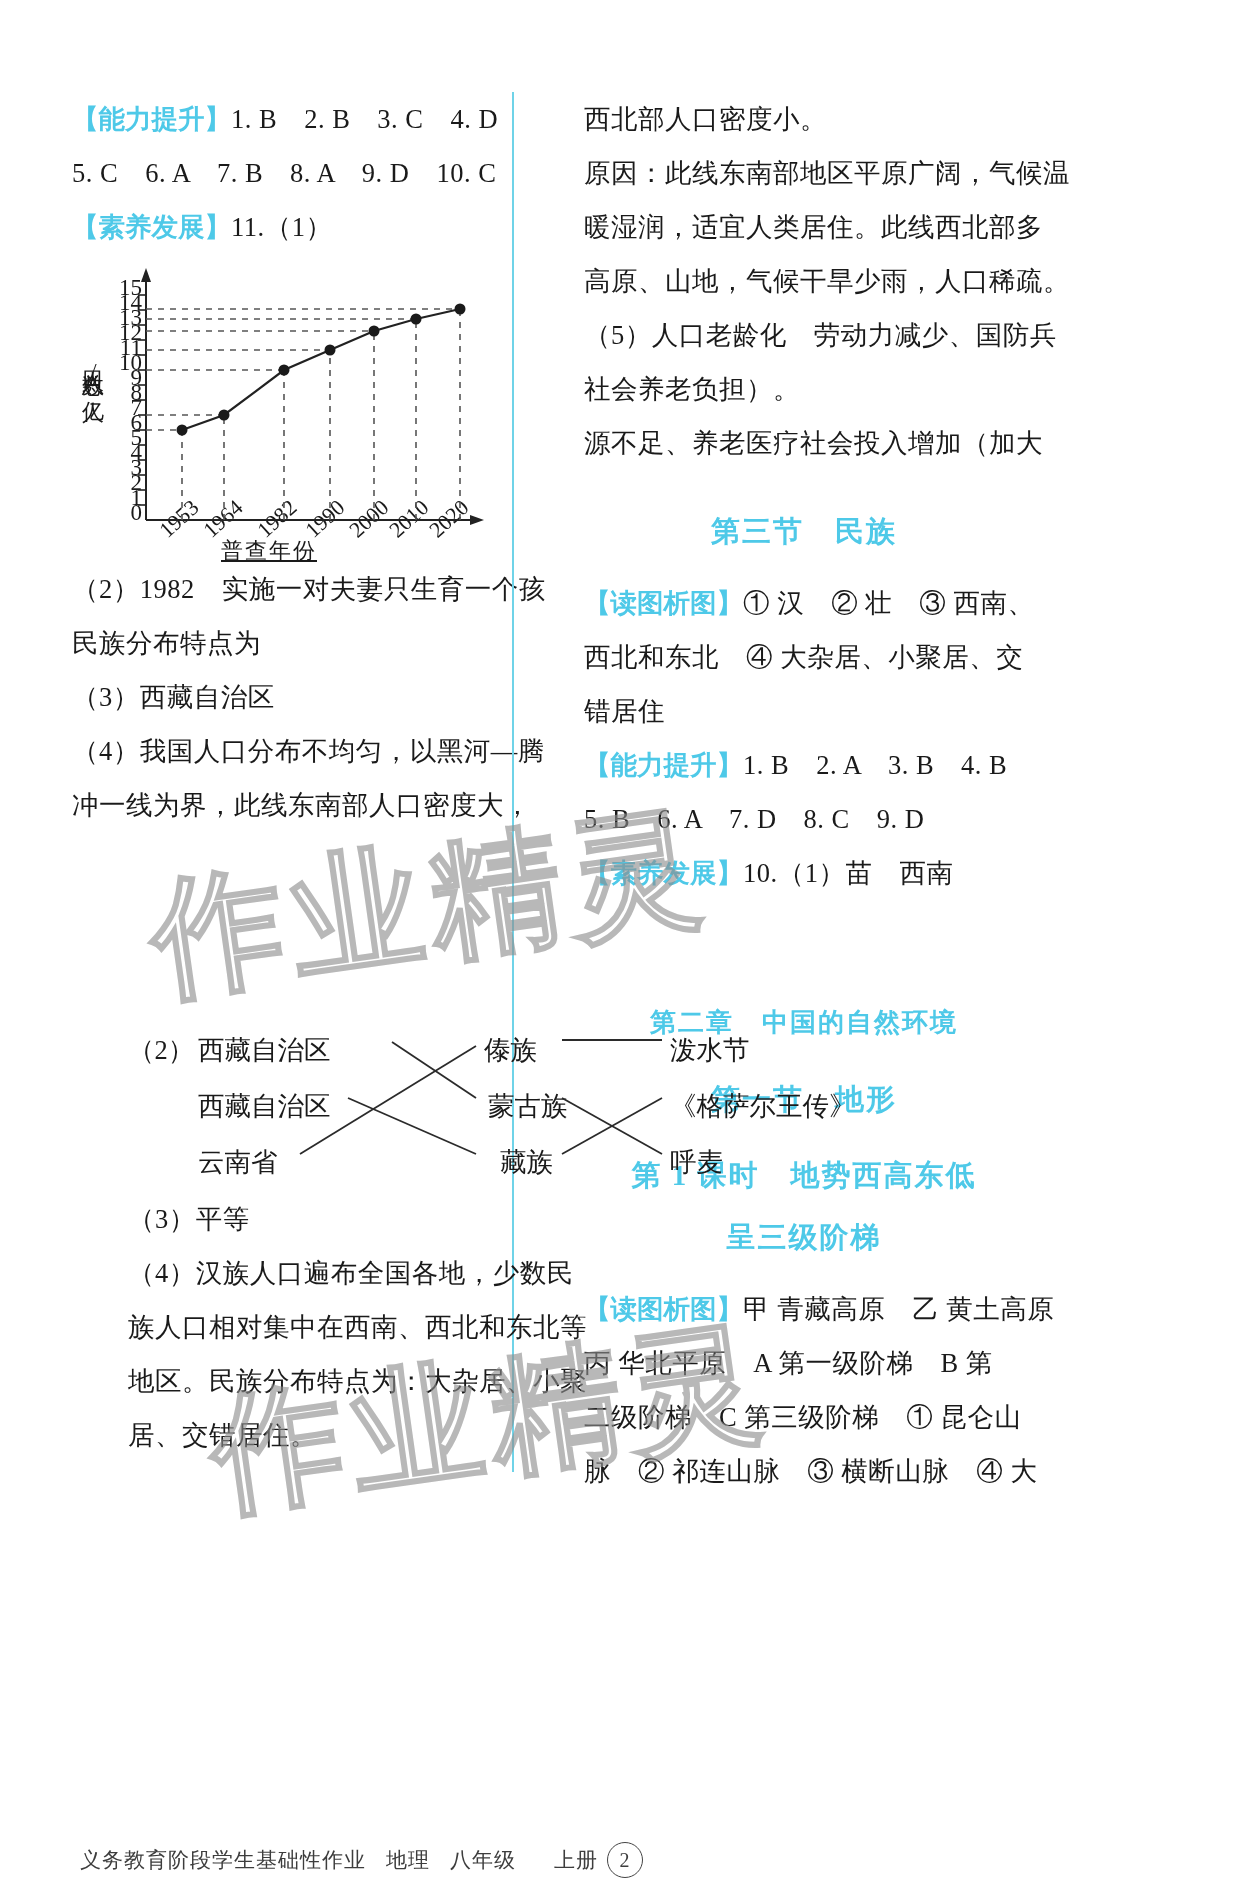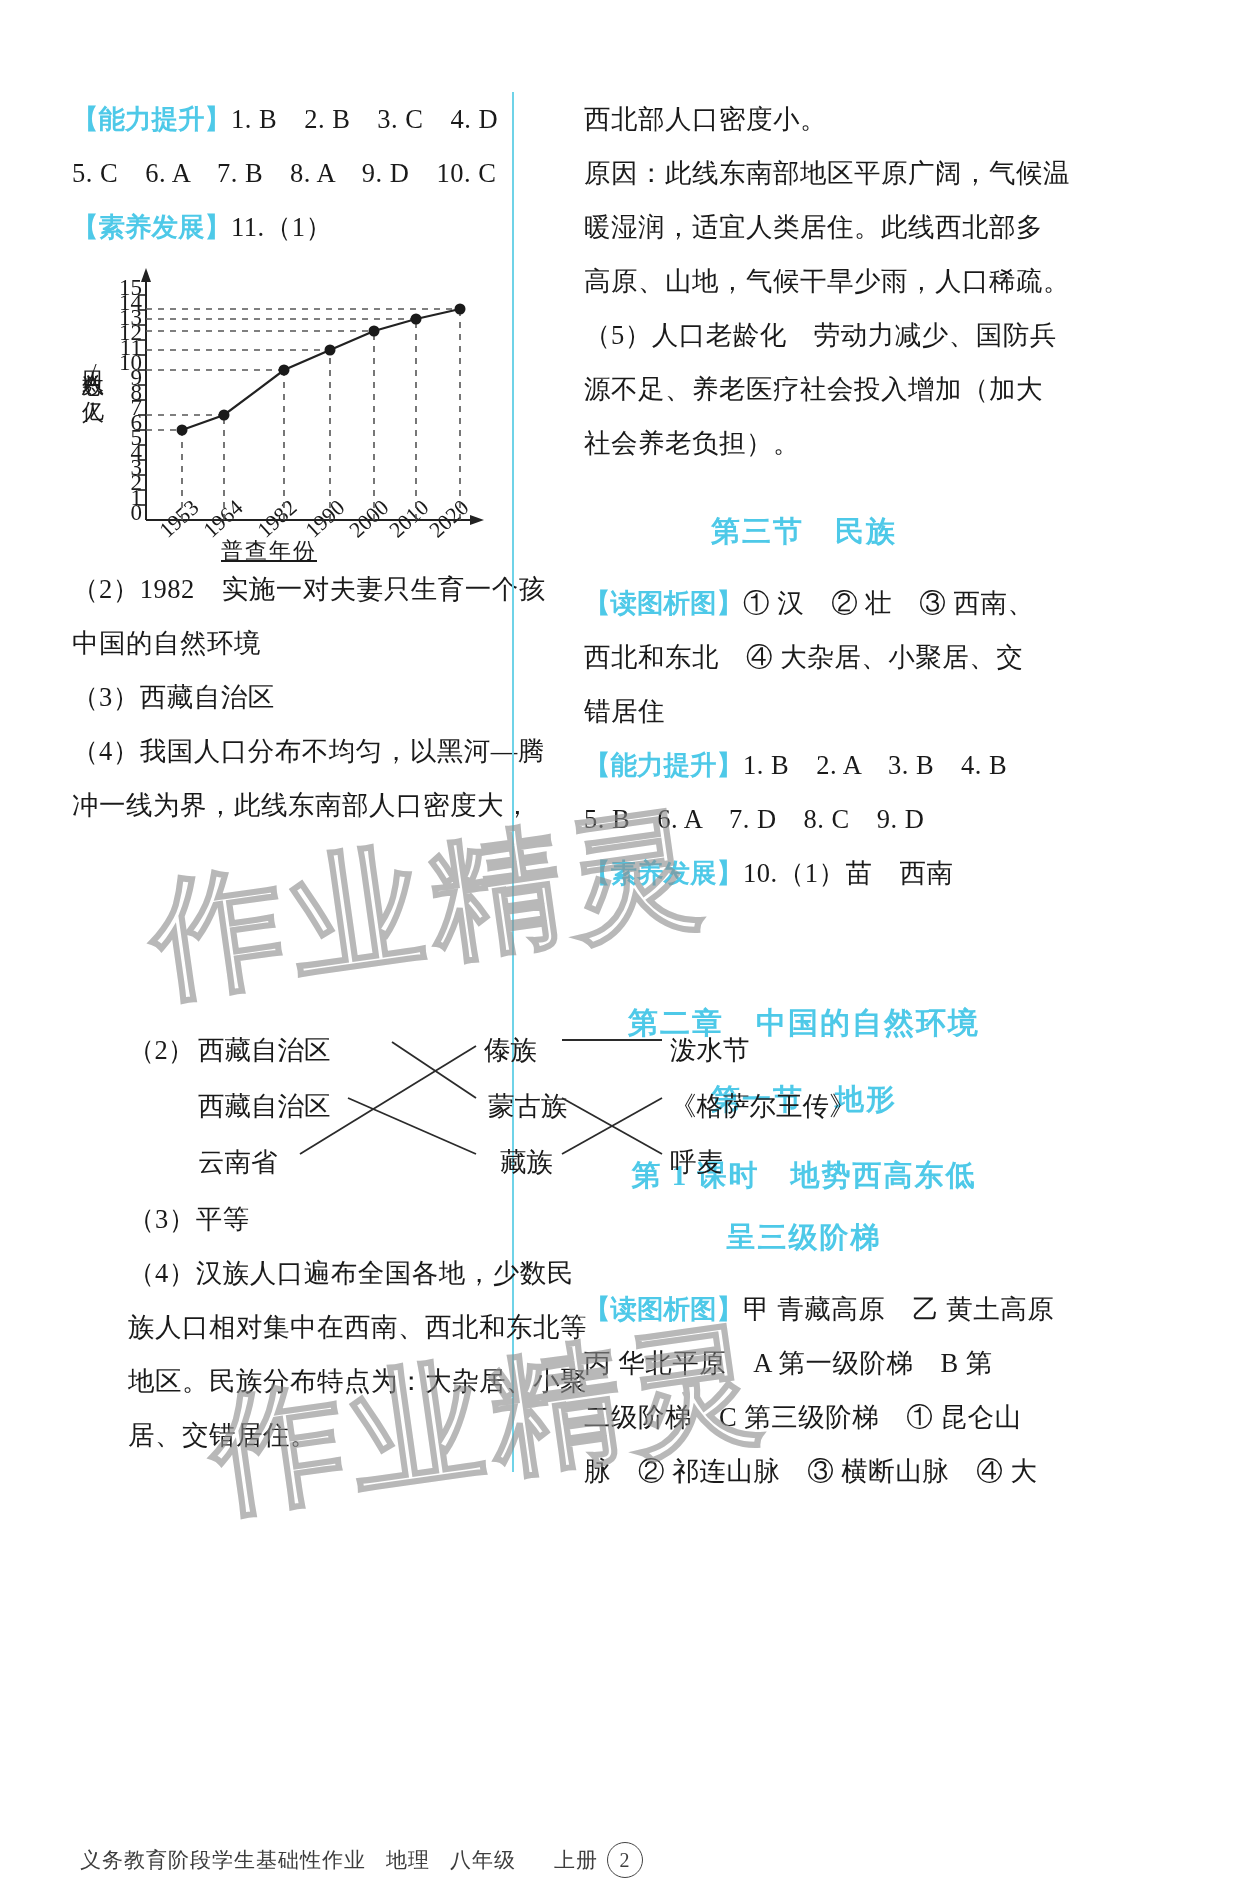--- a/index.html
+++ b/index.html
@@ -48,21 +48,21 @@
   }
 
   .heading{
     color:#4ec9e8;
     font-weight:bold;
     font-size:29px;
     text-align:center;
     line-height:62px;
     letter-spacing:2px;
   }
-  .heading.big{font-size:30px;text-align:center;}
+  .heading.big{font-size:26px;text-align:center;}
   .spacer{height:30px;}
   .spacer-s{height:14px;}
 
   
   .chart-wrap{
     position:relative;
     width:420px;height:300px;
     margin-left:0px;
     margin-top:8px;
   }
@@ -260,37 +260,37 @@
             <circle cx="212" cy="108" r="5.5"></circle>
             <circle cx="258" cy="88" r="5.5"></circle>
             <circle cx="302" cy="69" r="5.5"></circle>
             <circle cx="344" cy="57" r="5.5"></circle>
             <circle cx="388" cy="47" r="5.5"></circle>
           </g>
         </svg>
       </div>
 
       <div class="line">（2）1982　实施一对夫妻只生育一个孩</div>
-      <div class="line">中国的自然环境</div>
+      <div class="line">民族分布特点为</div>
       <div class="line">（3）西藏自治区</div>
       <div class="line">（4）我国人口分布不均匀，以黑河—腾</div>
       <div class="line">冲一线为界，此线东南部人口密度大，</div>
 
     </div>
 
     <div class="col right">
       <div class="divider"></div>
 
       <div class="line">西北部人口密度小。</div>
       <div class="line">原因：此线东南部地区平原广阔，气候温</div>
       <div class="line">暖湿润，适宜人类居住。此线西北部多</div>
       <div class="line">高原、山地，气候干旱少雨，人口稀疏。</div>
       <div class="line">（5）人口老龄化　劳动力减少、国防兵</div>
+      <div class="line">社会养老负担）。</div>
       <div class="line">源不足、养老医疗社会投入增加（加大</div>
-      <div class="line">社会养老负担）。</div>
 
       <div class="spacer"></div>
       <div class="heading">第三节　民族</div>
       <div class="spacer-s"></div>
 
       <div class="line">
         <span class="tag">【读图析图】</span><span>① 汉　② 壮　③ 西南、</span>
       </div>
       <div class="line">西北和东北　④ 大杂居、小聚居、交</div>
       <div class="line">错居住</div>

